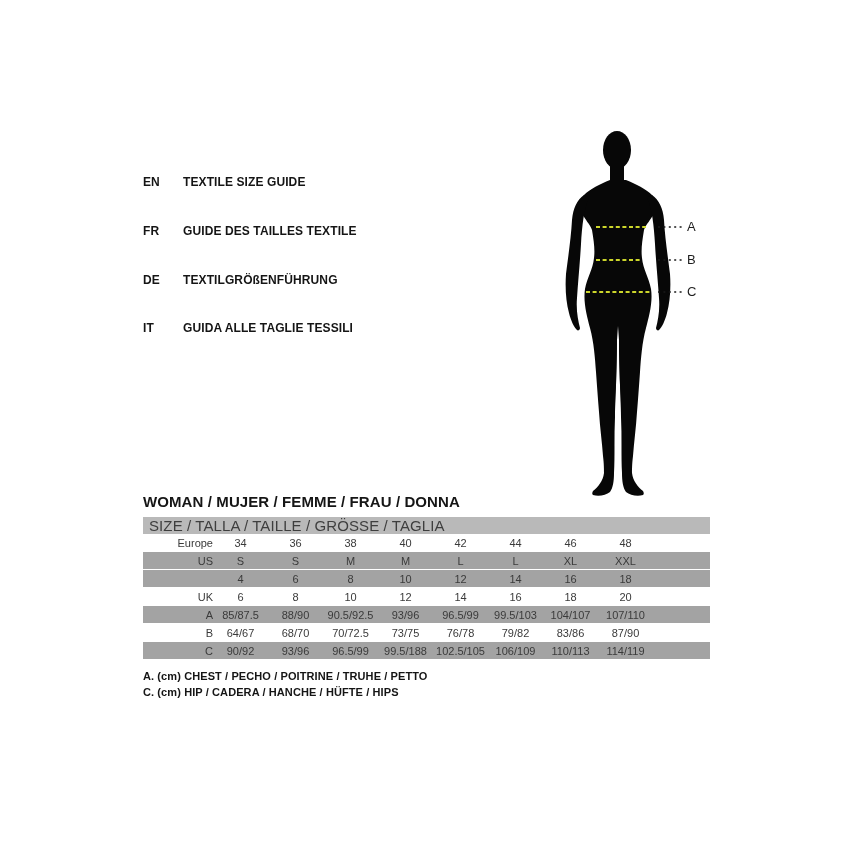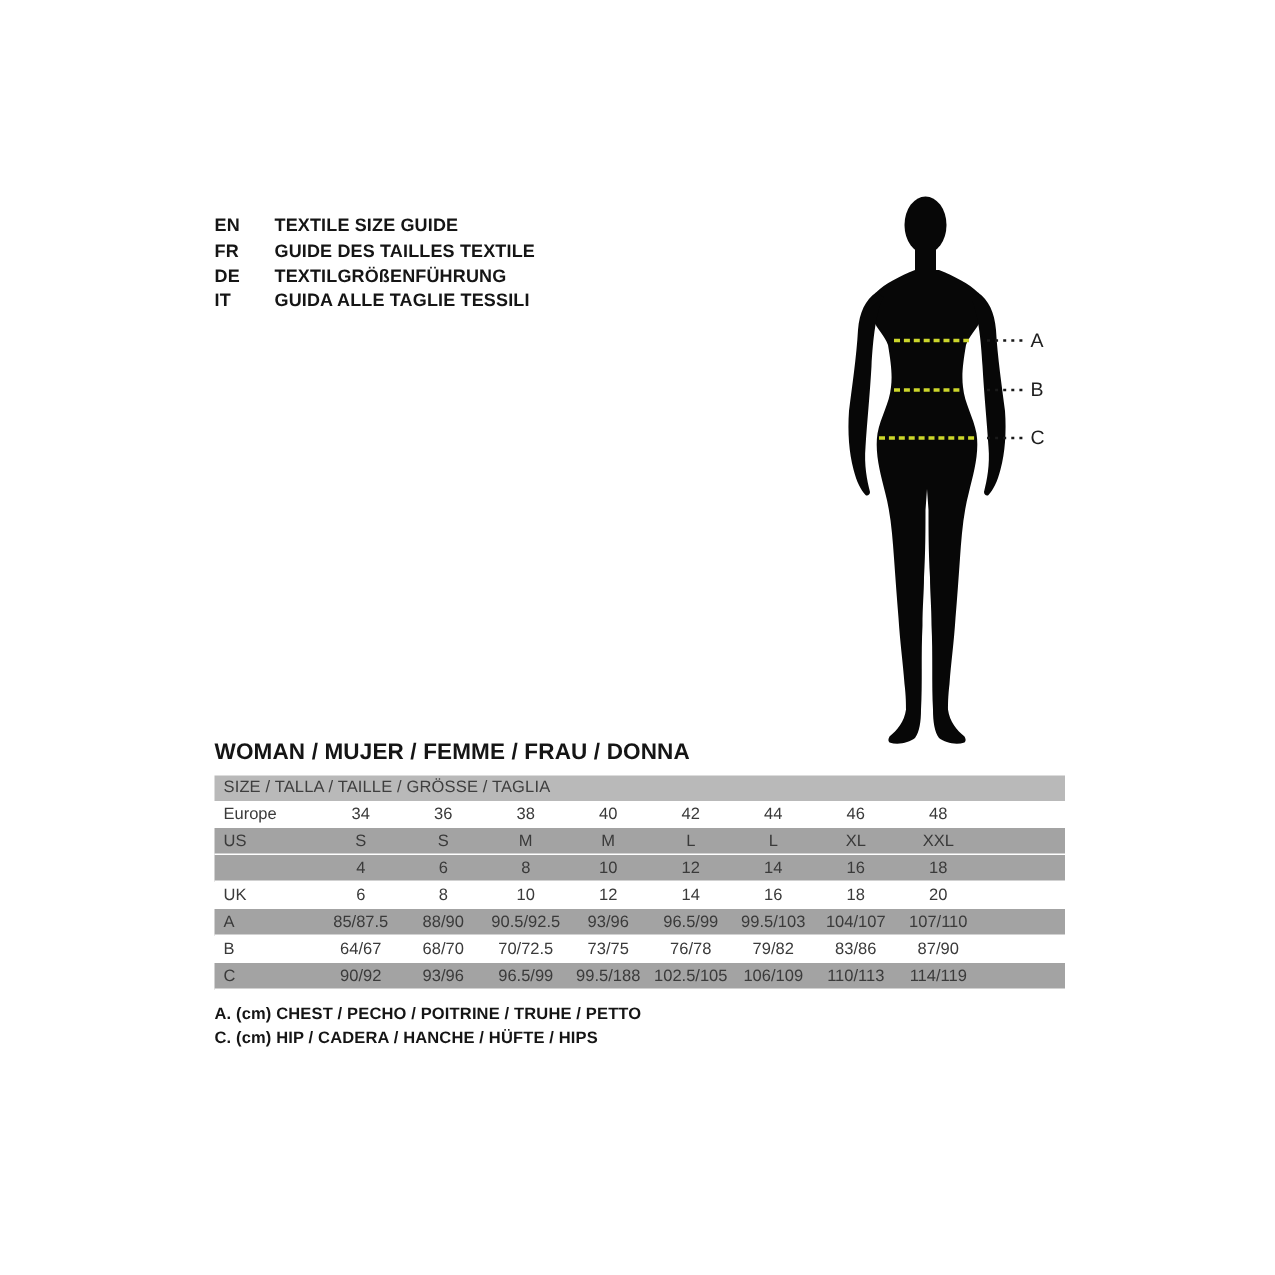--- a/index.html
+++ b/index.html
@@ -4,45 +4,45 @@
 <style>
   html,body{margin:0;padding:0;}
   body{
     width:850px;height:850px;background:#ffffff;position:relative;overflow:hidden;
     font-family:"Liberation Sans","DejaVu Sans",sans-serif;
   }
   .canvas{position:absolute;inset:0;background:#fff;}
 
   
   .lang-list{position:absolute;left:143px;top:142px;}
-  .lang-row{display:grid;grid-template-columns:40px auto;line-height:16.8px;}
+  .lang-row{display:grid;grid-template-columns:40px auto;line-height:16.8px;margin-top:32px;}
   .lang-code,.lang-title{
     font-size:12px;font-weight:700;color:#151515;letter-spacing:.1px;white-space:nowrap;
   }
 
   
   .figure-svg{position:absolute;left:530px;top:110px;width:200px;height:400px;}
   .marker-label{position:absolute;font-size:13px;color:#1e1e1e;line-height:14px;}
 
   
   .section-title{position:absolute;left:143px;top:493px;font-size:15px;font-weight:700;color:#151515;letter-spacing:.1px;}
 
   
   .size-table{position:absolute;left:143px;top:517px;width:567px;}
   .table-header{
-    height:17px;background:#b9b9b9;color:#3e3e3e;font-size:11px;line-height:17px;
+    height:17px;background:#b9b9b9;color:#3e3e3e;font-size:15px;line-height:17px;
     padding-left:6px;box-sizing:border-box;letter-spacing:.1px;
   }
   .t-row{
     display:grid;grid-template-columns:70px repeat(8,55px) 1fr;
     height:18px;box-sizing:border-box;border-bottom:1px solid #ffffff;
     align-items:center;font-size:11px;color:#3a3a3a;background:#ffffff;
   }
   .t-row.shaded{background:#a3a3a3;}
-  .t-cell-label{padding-left:6px;text-align:left;white-space:nowrap;}
+  .t-cell-label{padding-left:6px;text-align:right;white-space:nowrap;}
   .t-cell-val{text-align:center;white-space:nowrap;}
 
   
   .notes{position:absolute;left:143px;top:668px;}
   .note-line{font-size:11px;font-weight:700;color:#151515;line-height:16.4px;letter-spacing:.1px;white-space:nowrap;}
 </style>
 </head>
 <body>
 
 <div class="canvas">

